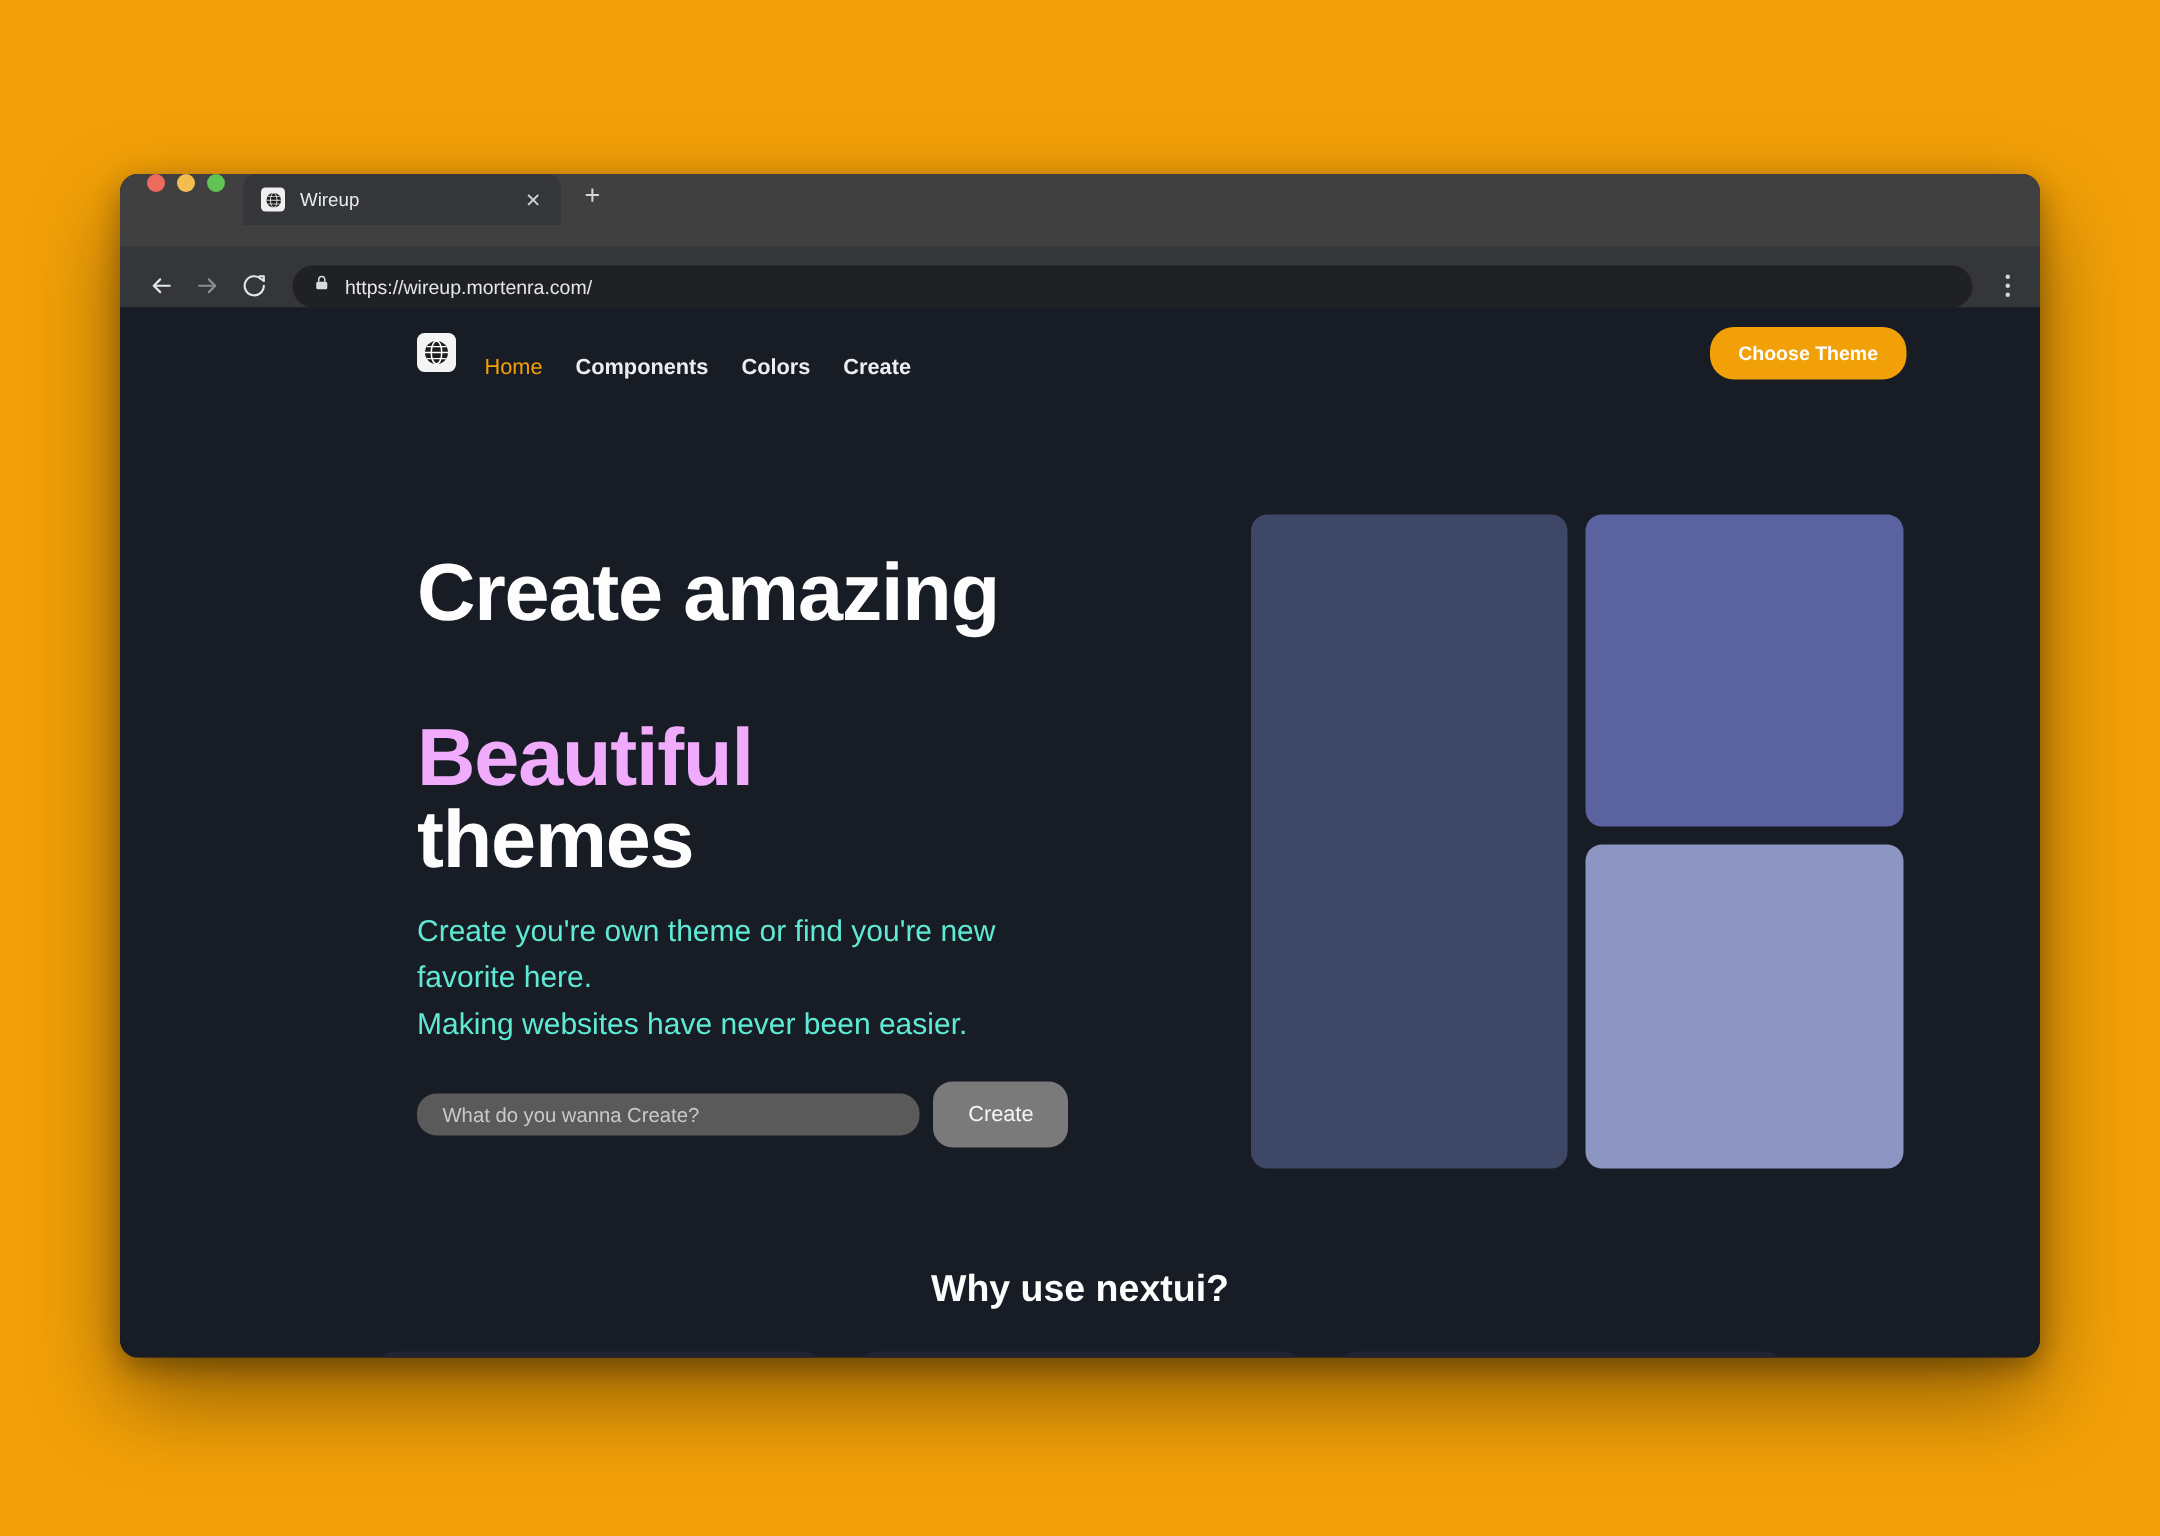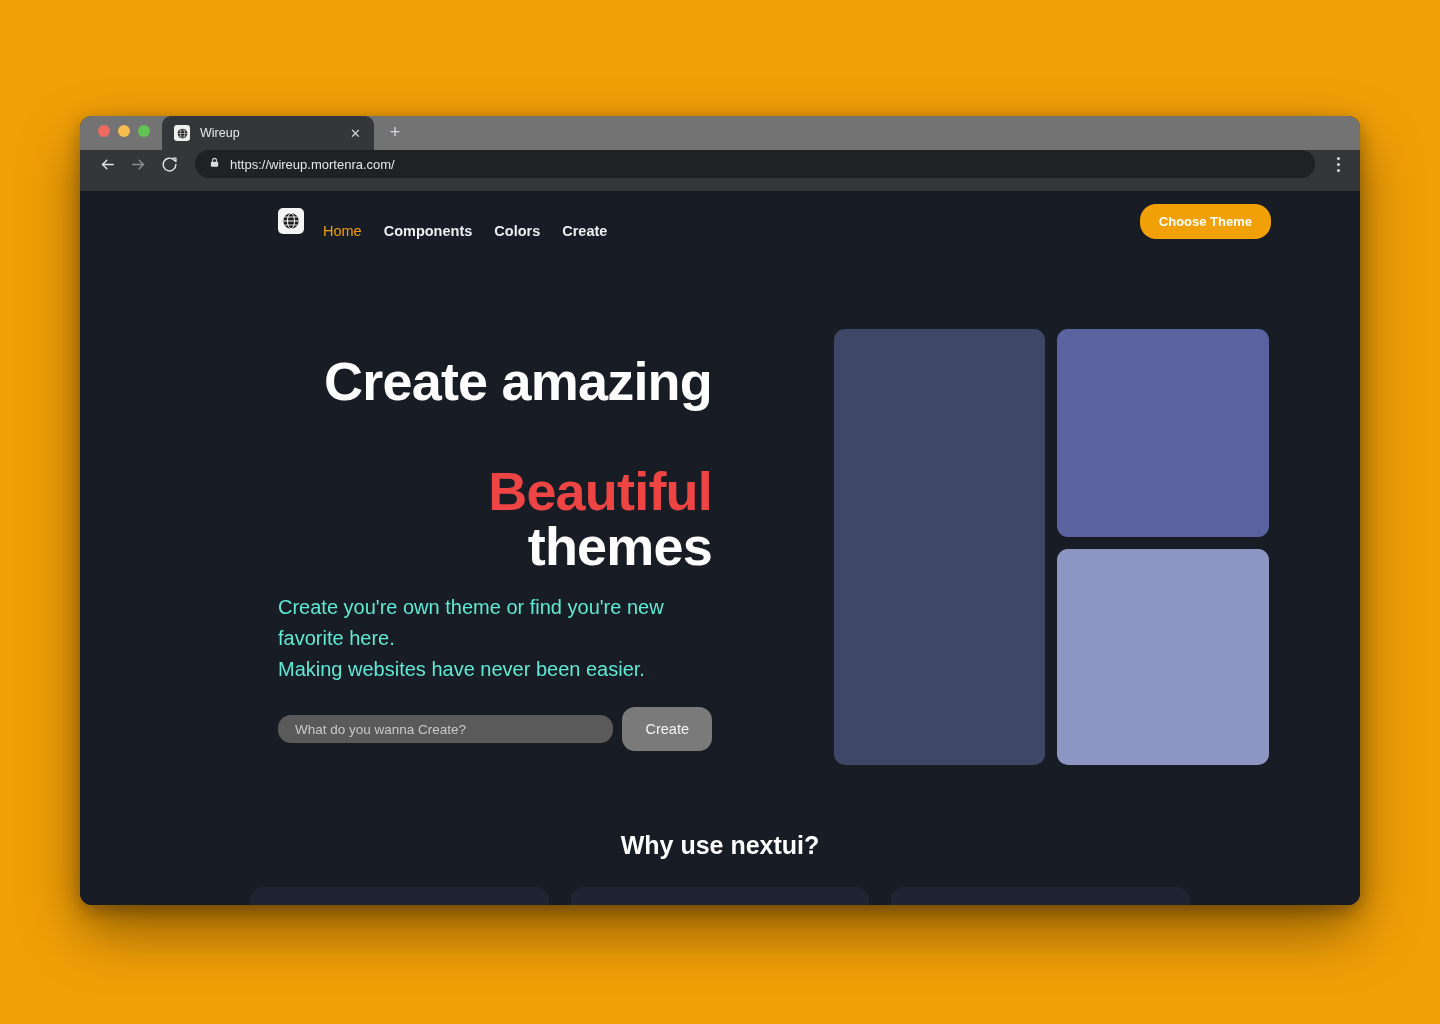--- a/index.html
+++ b/index.html
@@ -22,23 +22,23 @@
     width:1280px; height:789px;
     border-radius:12px;
     overflow:hidden;
     background:#1b1f29;
     box-shadow:0 26px 60px rgba(0,0,0,0.42), 0 6px 18px rgba(0,0,0,0.30);
     display:flex; flex-direction:column;
   }
 
   
   .titlebar {
-    height:34px;
-    background:#737373;
-    display:flex; align-items:flex-end;
+    height:48px;
+    background:#404040;
+    display:flex; align-items:flex-start;
     flex:0 0 auto;
     position:relative;
   }
   .traffic-lights {
     display:flex; align-items:center; gap:8px;
     padding:0 12px 13px 18px;
   }
   .light { width:12px; height:12px; border-radius:50%; }
   .light.red    { background:#ed6a5f; }
   .light.yellow { background:#f5bd4f; }
@@ -85,21 +85,21 @@
     font-size:18px;
     line-height:1;
     border-radius:50%;
     flex:0 0 auto;
   }
 
   
   .toolbar {
     height:41px;
     background:#35363a;
-    display:flex; align-items:flex-start;
+    display:flex; align-items:flex-end;
     gap:2px;
     padding:0 9px 0 13px;
     flex:0 0 auto;
   }
   .navbtn {
     width:29px; height:29px;
     display:flex; align-items:center; justify-content:center;
     border-radius:50%;
     flex:0 0 auto;
   }
@@ -183,23 +183,22 @@
     gap:20px;
     align-items:flex-start;
   }
   .hero-left { width:434px; flex:0 0 auto; padding-top:25px; }
   .hero-title {
     font-size:54px;
     font-weight:bold;
     line-height:1.02;
     color:#fdfdfd;
     letter-spacing:-0.8px;
-    text-align:right;
-  }
-  .hero-title .accent { color:#ef4444; }
+  }
+  .hero-title .accent { color:#f0abfc; }
   .hero-sub {
     margin-top:18px;
     font-size:20px;
     line-height:1.55;
     color:#5eead4;
   }
   .hero-form {
     margin-top:22px;
     display:flex; align-items:center; gap:9px;
   }

